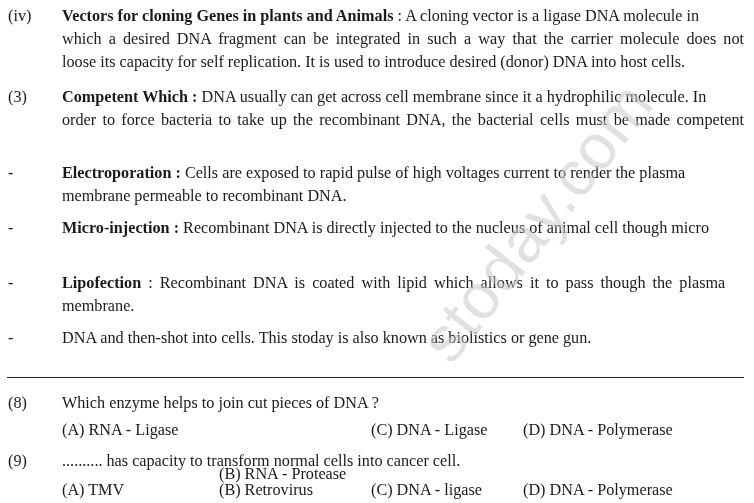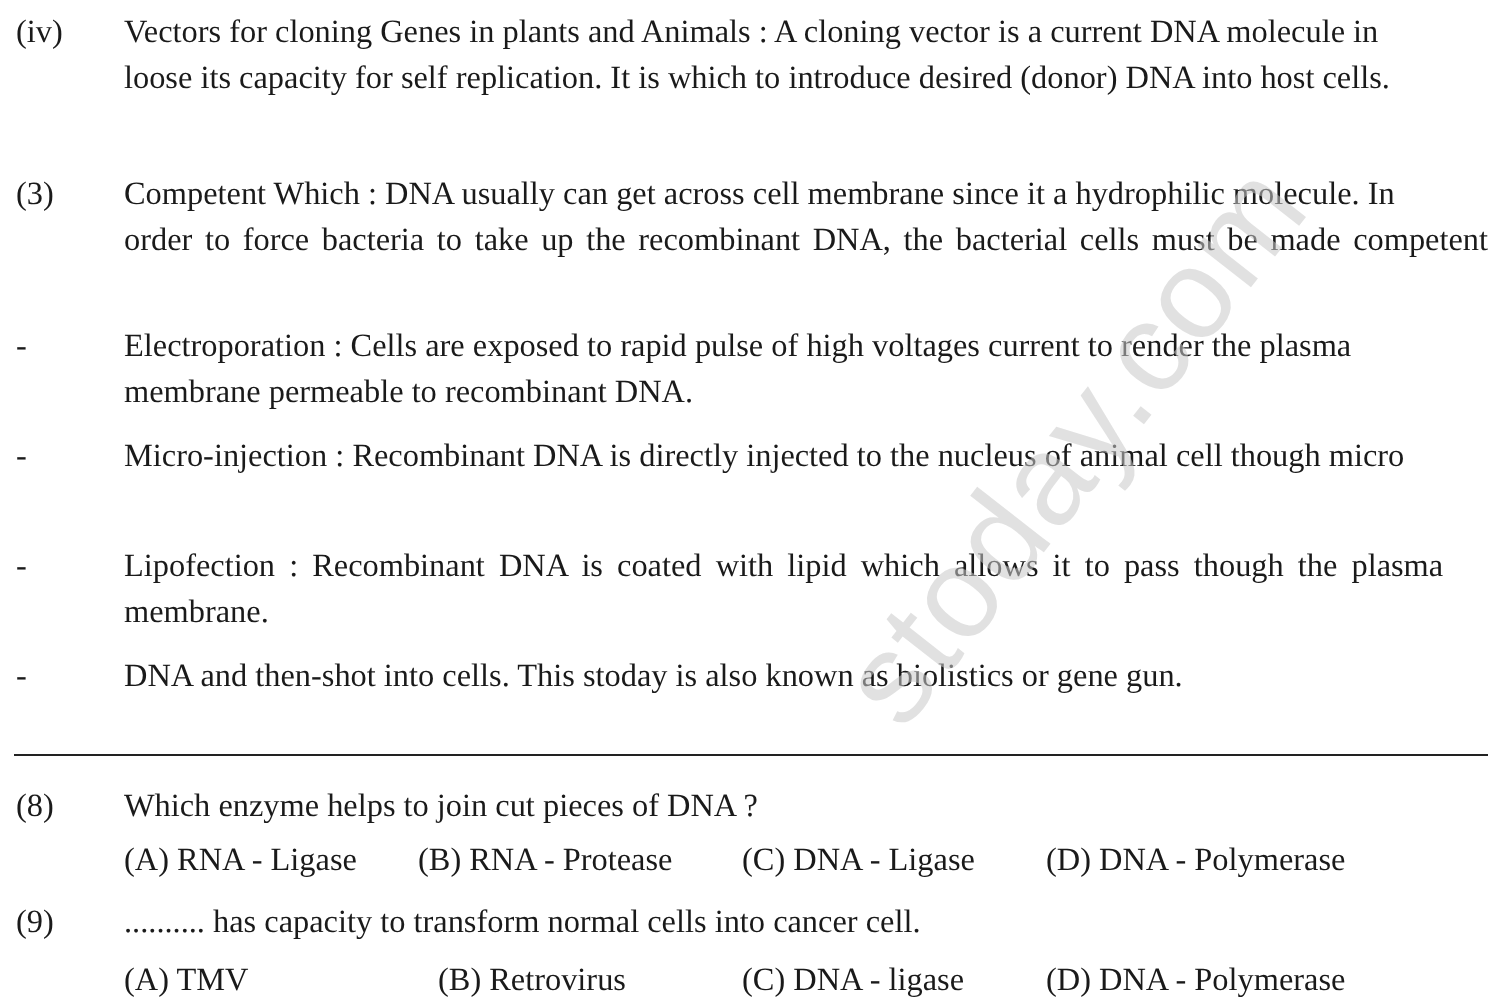--- a/index.html
+++ b/index.html
@@ -6,40 +6,41 @@
   body {
     width:754px; height:503px; position:relative; overflow:hidden;
     font-family:"Liberation Serif","DejaVu Serif",serif;
     color:#1a1a1a; font-size:16.2px;
   }
   .row { position:absolute; left:0; width:754px; }
   .label { position:absolute; left:8px; top:0; }
   .content { position:absolute; left:62px; width:682px; top:0; }
   .line { display:block; height:23px; line-height:23px; white-space:nowrap; }
   .just { text-align:justify; text-align-last:justify; white-space:normal; }
-  b { font-weight:normal; }
+  b { font-weight:bold; }
   .rule { position:absolute; left:7px; width:737px; top:377px; height:0; border-top:1.5px solid #222; }
   .opts { position:absolute; left:62px; height:23px; line-height:23px; white-space:nowrap; }
   .opt { position:absolute; top:0; }
   .watermark {
     position:absolute; left:405px; top:330px;
     font-family:"Liberation Sans","DejaVu Sans",sans-serif;
     font-size:64px; color:#c9c9c9; opacity:0.55;
     transform:rotate(-52deg); transform-origin:left top;
     white-space:nowrap; pointer-events:none; letter-spacing:1px;
   }
 </style>
 </head>
 <body>
 
 <div class="row" style="top:5px;">
   <span class="label line">(iv)</span>
   <div class="content">
-    <span class="line"><b>Vectors for cloning Genes in plants and Animals</b><span> : A cloning vector is a current DNA molecule in</span></span>
-    <span class="line">loose its capacity for self replication. It is which to introduce desired (donor) DNA into host cells.</span>
+    <span class="line"><b>Vectors for cloning Genes in plants and Animals</b><span> : A cloning vector is a ligase DNA molecule in</span></span>
+    <span class="line just">which a desired DNA fragment can be integrated in such a way that the carrier molecule does not</span>
+    <span class="line">loose its capacity for self replication. It is used to introduce desired (donor) DNA into host cells.</span>
   </div>
 </div>
 
 <div class="row" style="top:86px;">
   <span class="label line">(3)</span>
   <div class="content">
     <span class="line"><b>Competent Which :</b><span> DNA usually can get across cell membrane since it a hydrophilic molecule. In</span></span>
     <span class="line just">order to force bacteria to take up the recombinant DNA, the bacterial cells must be made competent</span>
   </div>
 </div>
@@ -77,21 +78,21 @@
 <div class="rule"></div>
 
 <div class="row" style="top:392px;">
   <span class="label line">(8)</span>
   <div class="content">
     <span class="line">Which enzyme helps to join cut pieces of  DNA ?</span>
   </div>
 </div>
 <div class="opts" style="top:419px;">
   <span class="opt" style="left:0px;">(A) RNA - Ligase</span>
-  <span class="opt" style="left:147px;">(B) RNA - Protease</span>
+  <span class="opt" style="left:157px;margin-top:44px;">(B) RNA - Protease</span>
   <span class="opt" style="left:309px;">(C) DNA - Ligase</span>
   <span class="opt" style="left:461px;">(D) DNA - Polymerase</span>
 </div>
 
 <div class="row" style="top:450px;">
   <span class="label line">(9)</span>
   <div class="content">
     <span class="line">.......... has capacity to transform normal cells into cancer cell.</span>
   </div>
 </div>

